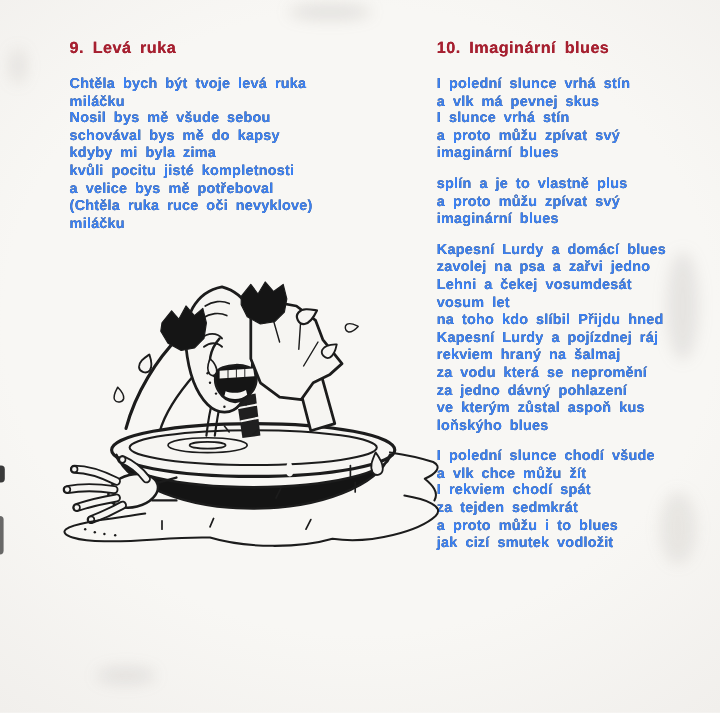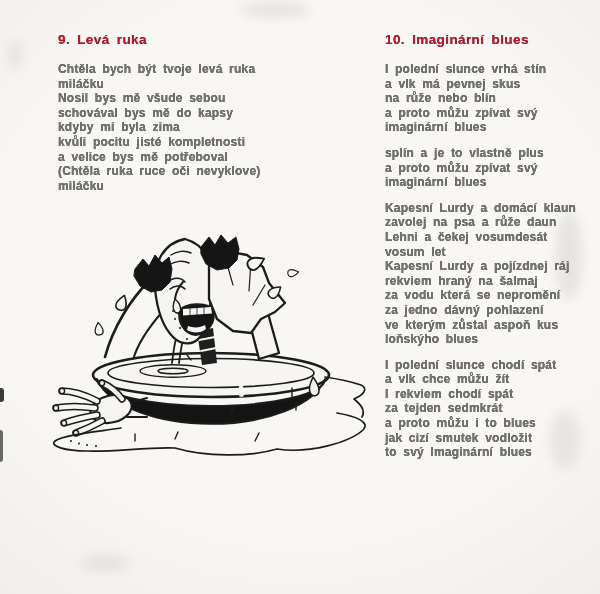--- a/index.html
+++ b/index.html
@@ -5,29 +5,29 @@
   html,body{margin:0;padding:0;}
   body{
     width:600px;height:594px;overflow:hidden;position:relative;
     background:
       radial-gradient(ellipse 90% 80% at 50% 45%, #f8f7f4 55%, #f1efec 88%, #e9e7e4 100%);
     font-family:"Liberation Sans","DejaVu Sans",sans-serif;
   }
   .page{position:absolute;inset:0;}
   .col{position:absolute;top:32px;}
   .col-left{left:58px;}
-  .col-right{left:385px;}
+  .col-right{left:364px;}
   h2.song-heading{
     margin:0 0 15px 0;
     font-size:13.5px;font-weight:700;letter-spacing:.4px;word-spacing:3px;
     color:#a62030;
     text-shadow:0 0 .5px #a62030;
     white-space:nowrap;
   }
-  .lyrics{color:#737373;}
+  .lyrics{color:#3b82f6;}
   .stanza{margin:0 0 11px 0;}
   .line{
     font-size:12px;font-weight:700;line-height:14.6px;
     letter-spacing:.2px;word-spacing:3px;white-space:nowrap;
     text-shadow:0 0 .45px #2e2b29;
   }
   .illustration{position:absolute;left:25px;top:227px;width:350px;height:230px;}
   .artifact{position:absolute;pointer-events:none;}
   .edge-mark{left:0;background:#3a3a3a;border-radius:0 3px 3px 0;filter:blur(.6px);}
   .smudge{border-radius:50%;filter:blur(6px);}
@@ -53,49 +53,49 @@
         </div>
       </div>
   </section>
 
   <section class="col col-right">
     <h2 class="song-heading"><span>10.</span>&nbsp;<span>Imaginární blues</span></h2>
     <div class="lyrics">
         <div class="stanza">
           <div class="line">I polední slunce vrhá stín</div>
           <div class="line">a vlk má pevnej skus</div>
-          <div class="line">na růže nebo blín</div>
+          <div class="line">I slunce vrhá stín</div>
           <div class="line">a proto můžu zpívat svý</div>
           <div class="line">imaginární blues</div>
         </div>
         <div class="stanza">
           <div class="line">splín a je to vlastně plus</div>
           <div class="line">a proto můžu zpívat svý</div>
           <div class="line">imaginární blues</div>
         </div>
         <div class="stanza">
-          <div class="line">Kapesní Lurdy a domácí klaun</div>
-          <div class="line">zavolej na psa a růže daun</div>
+          <div class="line">Kapesní Lurdy a domácí blues</div>
+          <div class="line">zavolej na psa a zařvi jedno</div>
           <div class="line">Lehni a čekej vosumdesát</div>
           <div class="line">vosum let</div>
+          <div class="line">na toho kdo slíbil Přijdu hned</div>
           <div class="line">Kapesní Lurdy a pojízdnej ráj</div>
           <div class="line">rekviem hraný na šalmaj</div>
           <div class="line">za vodu která se nepromění</div>
           <div class="line">za jedno dávný pohlazení</div>
           <div class="line">ve kterým zůstal aspoň kus</div>
           <div class="line">loňskýho blues</div>
         </div>
         <div class="stanza">
-          <div class="line">I polední slunce chodí spát</div>
+          <div class="line">I polední slunce chodí všude</div>
           <div class="line">a vlk chce můžu žít</div>
           <div class="line">I rekviem chodí spát</div>
           <div class="line">za tejden sedmkrát</div>
           <div class="line">a proto můžu i to blues</div>
           <div class="line">jak cizí smutek vodložit</div>
-          <div class="line">to svý Imaginární blues</div>
         </div>
       </div>
   </section>
 
   <svg class="illustration" viewBox="0 0 350 230" role="img" aria-label="Cartoon of a bald man with dark side hair tufts crying loudly into a dark washbasin, pressing a handkerchief to his face; tears fly around, a splayed hand rests on the wet floor beside a puddle">
     <g fill="none" stroke="#1c1c1c" stroke-linecap="round" stroke-linejoin="round">
 
       <g>
         <path d="M124,54 C106,72 88,100 80,130" stroke-width="2.6"></path>
         <path d="M138,84 C124,100 112,118 108,133" stroke-width="2"></path>

